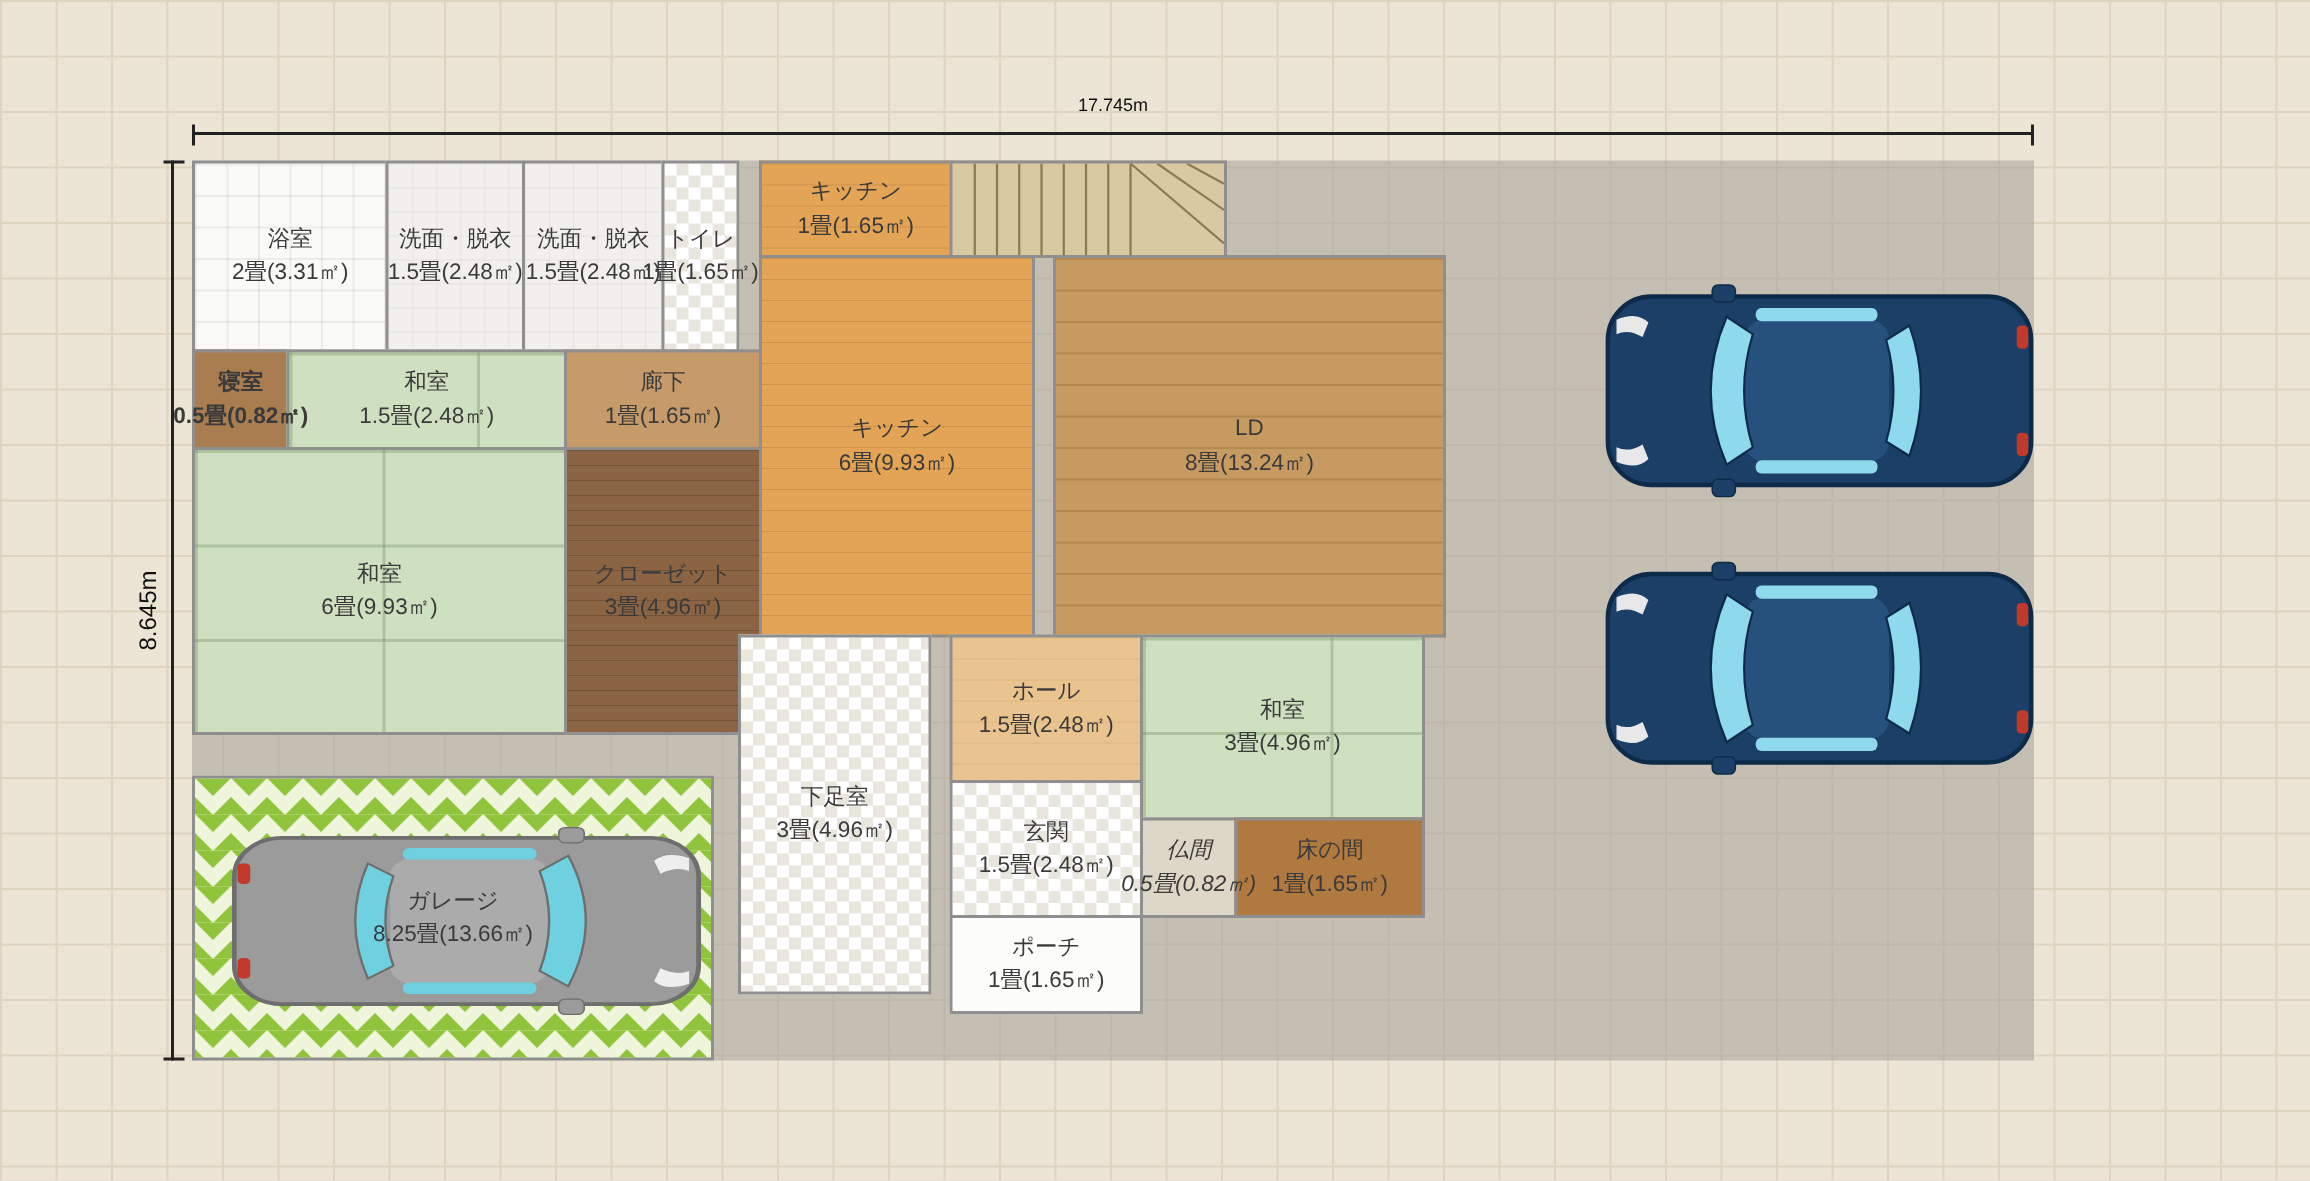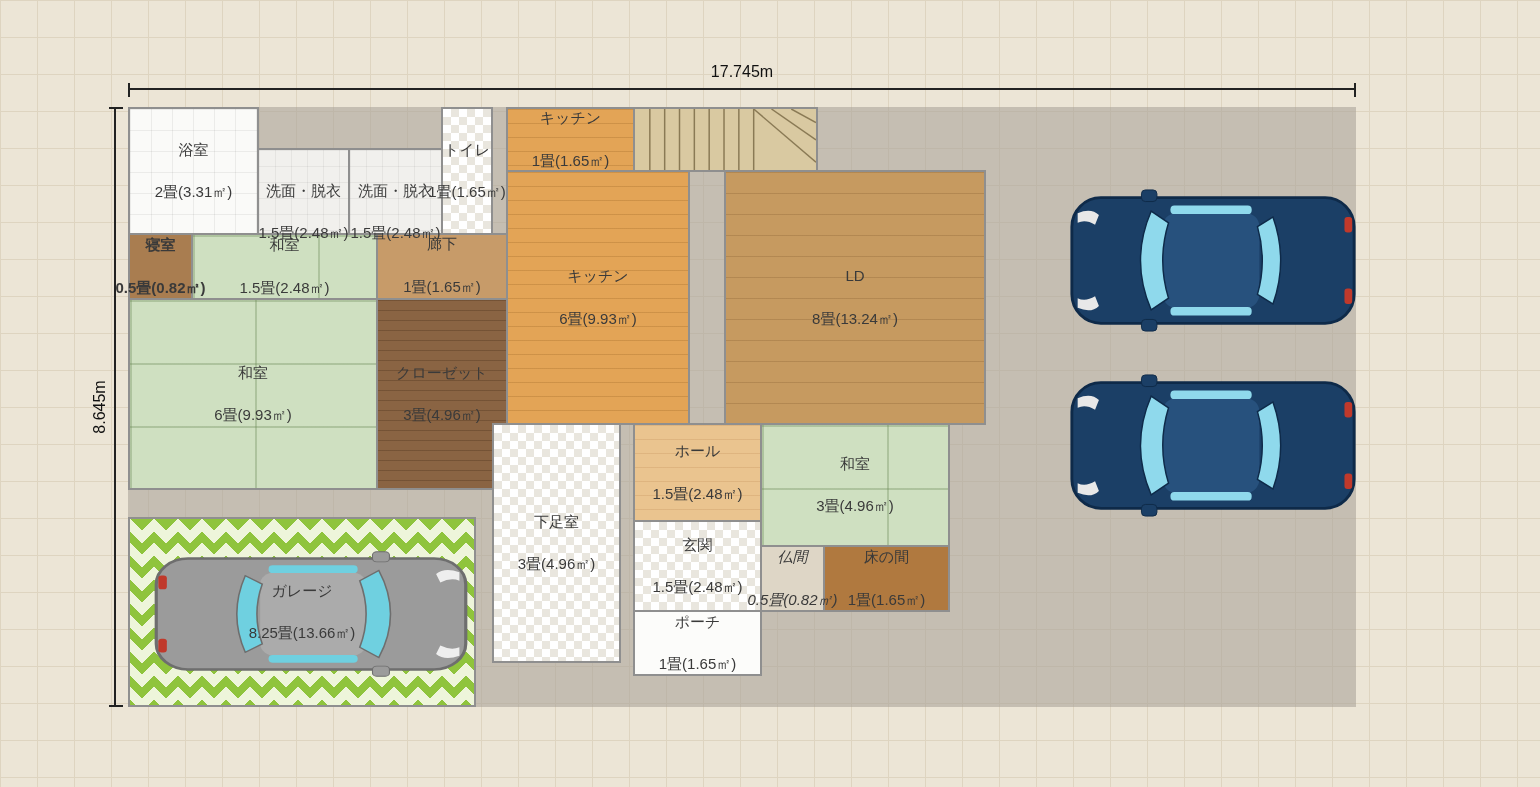--- a/index.html
+++ b/index.html
@@ -9,49 +9,49 @@
     background-color:#ece5d6;
     background-image:
       linear-gradient(#ded4c0 1px, transparent 1px),
       linear-gradient(90deg,#ded4c0 1px, transparent 1px);
     background-size:37px 37px;
   }
   .site-pad{position:absolute;background:rgba(166,158,149,.55);}
   .room{position:absolute;border:2px solid #8f8f8f;box-sizing:border-box;
         display:flex;align-items:center;justify-content:center;}
   .rlabel{position:relative;z-index:5;display:flex;flex-direction:column;align-items:center;
-          font-size:15px;line-height:1.5;color:#3a3a3a;text-align:center;gap:20px;}
+          font-size:15px;line-height:1.5;color:#3a3a3a;text-align:center;}
   .rlabel span{white-space:nowrap;}
 
   
   .pat-bath{background-color:#fafaf8;background-image:
       linear-gradient(rgba(0,0,0,.06) 1px,transparent 1px),
       linear-gradient(90deg,rgba(0,0,0,.06) 1px,transparent 1px);
       background-size:21px 21px;}
   .pat-wash{background-color:#f1f0ed;background-image:
       linear-gradient(rgba(0,0,0,.05) 1px,transparent 1px),
       linear-gradient(90deg,rgba(0,0,0,.05) 1px,transparent 1px);
-      background-size:16px 16px;margin-top:41px;}
+      background-size:16px 16px;}
   .pat-check{background-color:#ffffff;background-image:
       repeating-conic-gradient(#e9e6de 0% 25%, #ffffff 0% 50%);
       background-size:16px 16px;}
   .pat-kitchen{background-color:#e3a456;background-image:
       linear-gradient(rgba(130,80,20,.22) 1px,transparent 1px);
       background-size:100% 14px;}
   .pat-ld{background-color:#c69a60;background-image:
       linear-gradient(rgba(90,55,15,.18) 1px,transparent 1px);
       background-size:100% 21px;}
   .pat-tatami{background-color:#cfe0c1;background-image:
       linear-gradient(rgba(110,140,90,.35) 2px,transparent 2px),
       linear-gradient(90deg,rgba(110,140,90,.35) 2px,transparent 2px);
       background-size:125px 63px;}
   .pat-darkwood{background-color:#8a6443;background-image:
       linear-gradient(rgba(40,20,5,.22) 1px,transparent 1px);
       background-size:100% 10px;}
-  .pat-hallway{background:#c79b69;align-items:flex-end;}
+  .pat-hallway{background:#c79b69;}
   .pat-bedroom{background:#a97d50;font-weight:bold;}
   .pat-hall{background-color:#eac48f;background-image:
       linear-gradient(rgba(150,90,30,.14) 1px,transparent 1px);
       background-size:100% 14px;}
   .pat-terrace{background-color:#e5eed7;background-image:
       linear-gradient(rgba(100,130,80,.15) 1px,transparent 1px);
       background-size:100% 16px;}
   .pat-tokonoma{background:#b0793f;}
   .pat-butsuma{background:#ded6c6;font-style:italic;}
   .pat-porch{background:#fcfcfa;}
@@ -67,21 +67,21 @@
       background-size:24px 24px;}
 
   .stairs-svg{position:absolute;inset:0;width:100%;height:100%;}
   .car{position:absolute;z-index:4;}
 
   
   .dim-h{position:absolute;height:0;border-top:2px solid #222;z-index:6;}
   .dim-h::before,.dim-h::after{content:"";position:absolute;top:-7px;width:2px;height:14px;background:#222;}
   .dim-h::before{left:0;}.dim-h::after{right:0;}
   .dim-h .dim-label{position:absolute;left:50%;top:-27px;transform:translateX(-50%);
-      font-size:16px;color:#111;white-space:nowrap;}
+      font-size:12px;color:#111;white-space:nowrap;}
   .dim-v{position:absolute;width:0;border-left:2px solid #222;z-index:6;}
   .dim-v::before,.dim-v::after{content:"";position:absolute;left:-7px;width:14px;height:2px;background:#222;}
   .dim-v::before{top:0;}.dim-v::after{bottom:0;}
   .dim-v .dim-label{position:absolute;top:50%;left:-16px;transform:translate(-50%,-50%) rotate(-90deg);
       font-size:16px;color:#111;white-space:nowrap;}
 </style>
 </head>
 <body>
 
 <div class="canvas">
@@ -162,21 +162,21 @@
     </div>
   </div>
 
   <div class="room pat-kitchen" style="left:506px;top:170px;width:184px;height:255px">
     <div class="rlabel">
       <span>キッチン</span>
       <span>6畳(9.93㎡)</span>
     </div>
   </div>
 
-  <div class="room pat-ld" style="left:724px;top:170px;width:262px;height:255px">
+  <div class="room pat-ld" style="left:702px;top:170px;width:262px;height:255px">
     <div class="rlabel">
       <span>LD</span>
       <span>8畳(13.24㎡)</span>
     </div>
   </div>
 
 
   <div class="room pat-tatami" style="left:128px;top:298px;width:250px;height:192px">
     <div class="rlabel">
       <span>和室</span>

